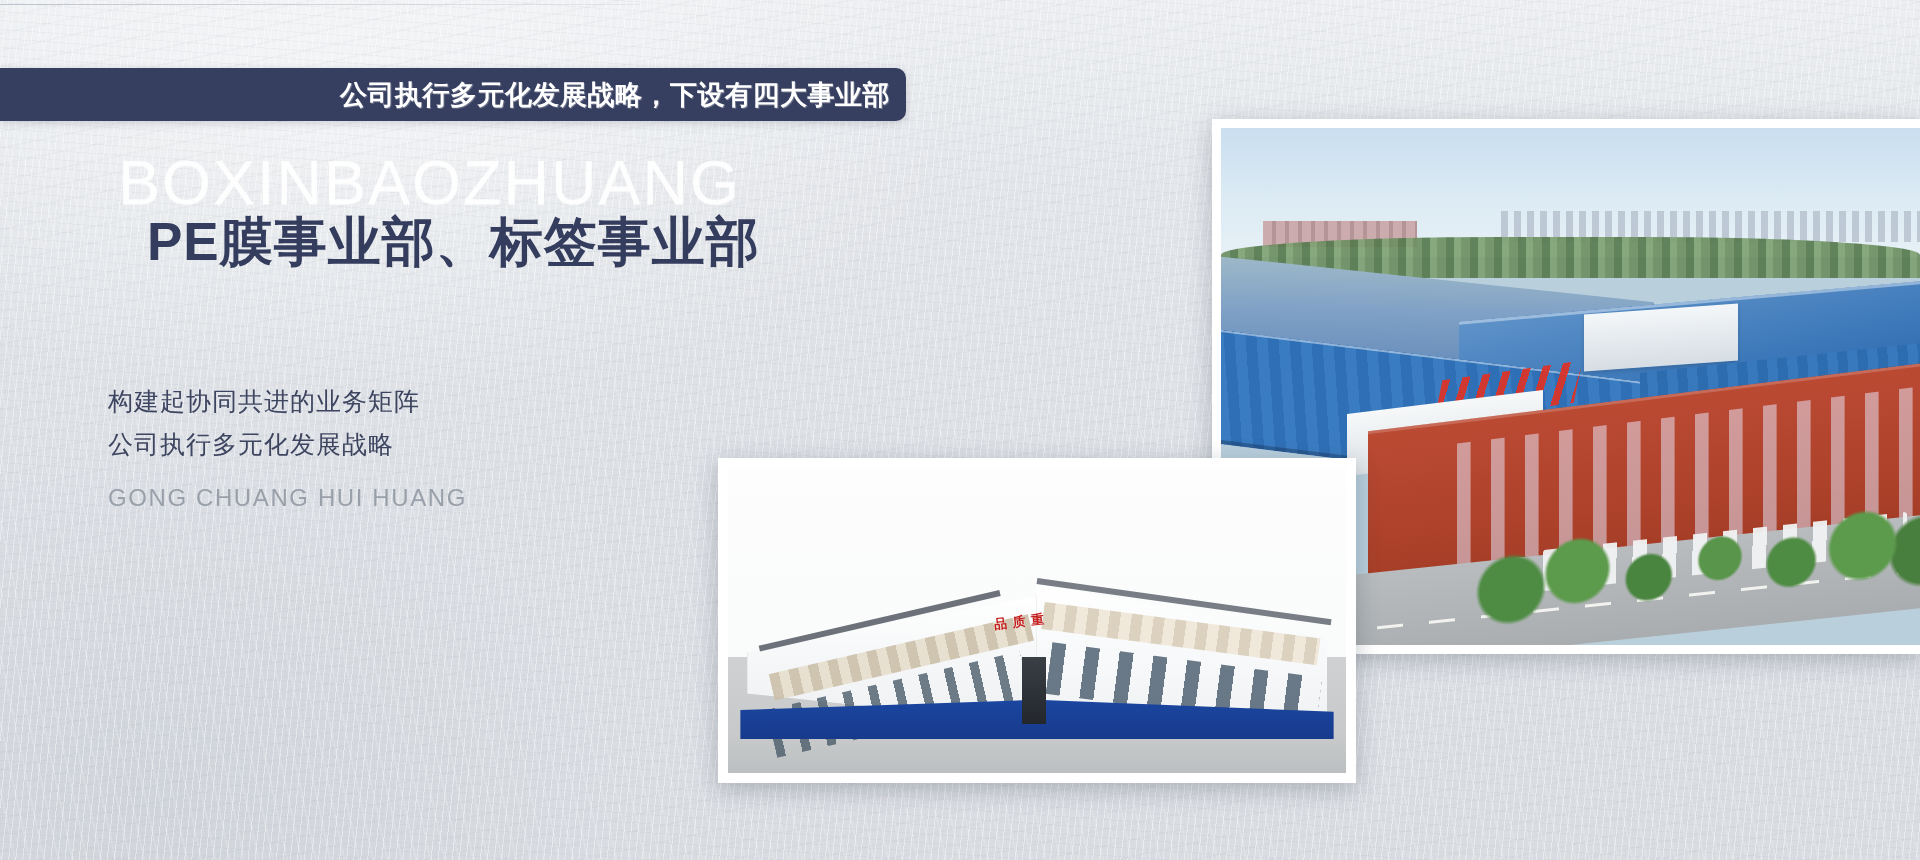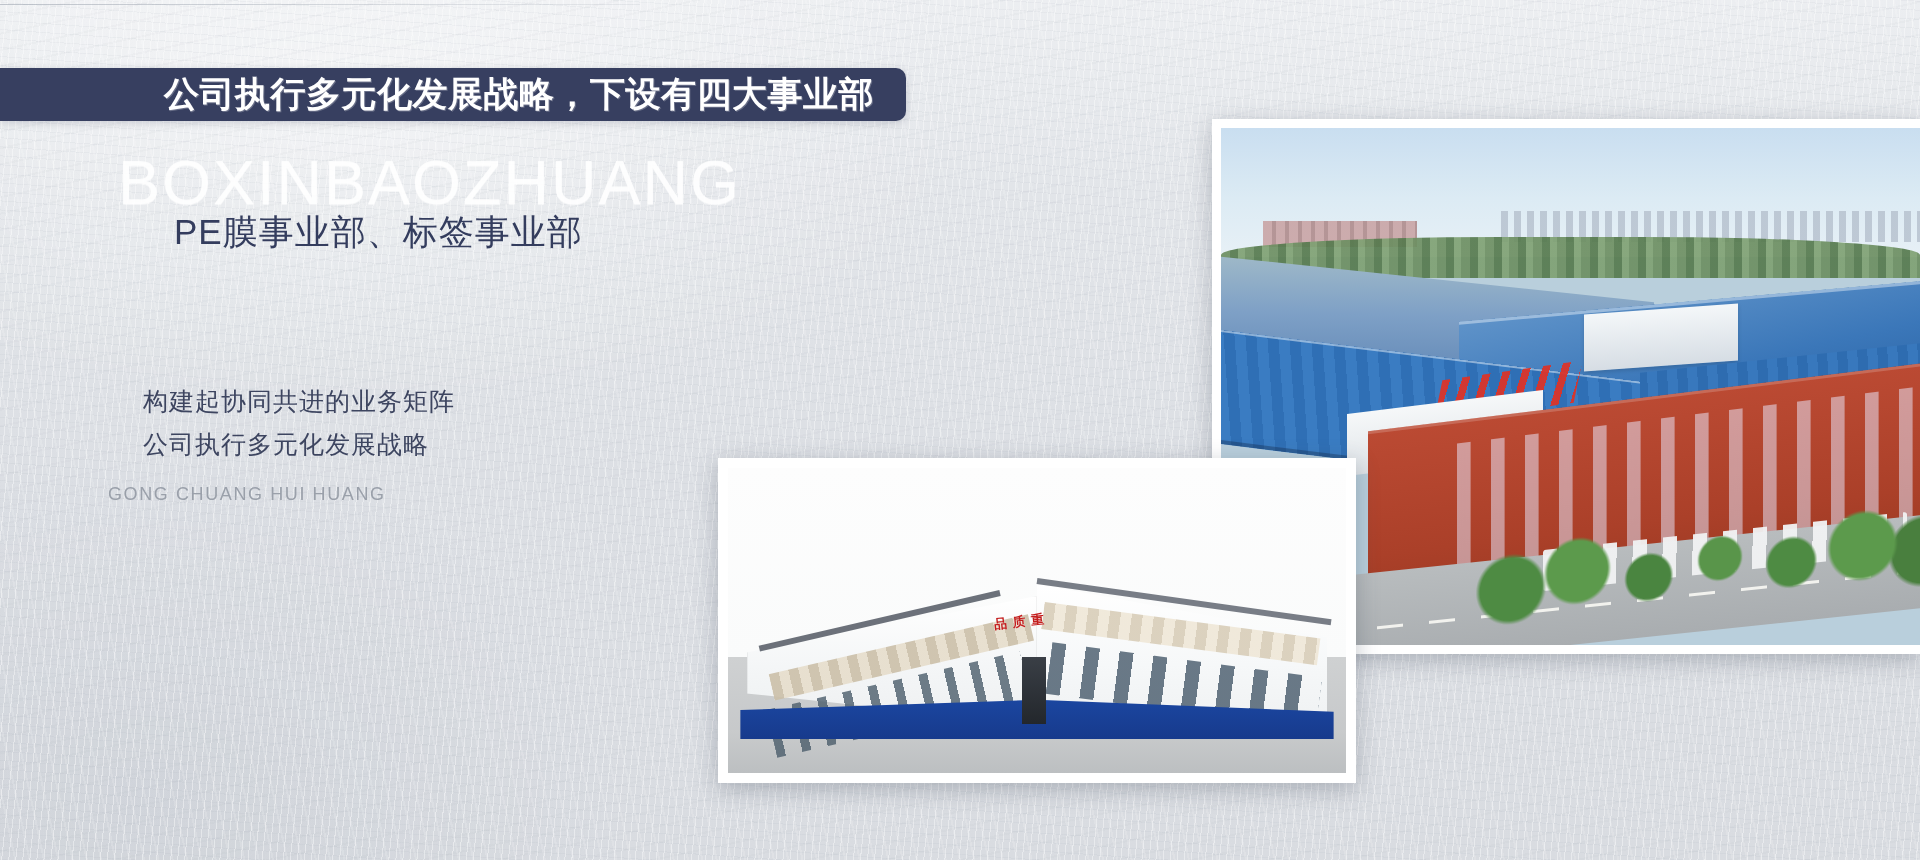--- a/index.html
+++ b/index.html
@@ -46,71 +46,69 @@
   .titlebar{
     position:absolute; left:0; top:68px; width:906px; height:53px;
     background:#373f60;
     border-radius:0 10px 10px 0;
     display:flex; align-items:center; justify-content:flex-end;
     z-index:6;
     box-shadow:0 2px 8px rgba(40,46,70,.18);
   }
   .titlebar-text{
     color:#ffffff;
-    font-size:35px;
+    font-size:27px;
     font-weight:700;
     letter-spacing:.5px;
     white-space:nowrap;
-    padding-right:32px;
+    padding-right:16px;
     text-shadow:1px 1px 0 rgba(255,255,255,.25);
     text-align:right;
   }
 
   
   .watermark{
     position:absolute; left:118px; top:146px;
     font-size:63px; font-weight:400; letter-spacing:2px;
     color:rgba(255,255,255,.82);
     white-space:nowrap;
     z-index:4;
     text-shadow:0 1px 0 rgba(255,255,255,.5);
   }
 
   
   .headline{
     position:absolute; left:105px; top:212px;
     z-index:5;
   }
   .headline-line{
-    font-size:35px;
-    font-weight:400;
+    font-size:53px;
+    font-weight:700;
     color:#343d5e;
     line-height:1.12;
     white-space:nowrap;
     letter-spacing:1px;
-    margin-left:27px;
   }
   .headline-line.l1{ padding-left:42px; }
 
   
   .subcopy{
     position:absolute; left:108px; top:380px;
     z-index:5;
   }
   .subcopy-line{
     font-size:25px;
     color:#3d4560;
     line-height:1.72;
     white-space:nowrap;
     letter-spacing:1px;
-    margin-left:35px;
   }
   .pinyin{
     margin-top:18px;
-    font-size:18px;
+    font-size:24px;
     color:#9aa0aa;
     letter-spacing:1.6px;
     white-space:nowrap;
   }
 
   
   .photo{
     position:absolute;
     background:#fff;
     box-shadow:0 6px 22px rgba(60,68,86,.30);

